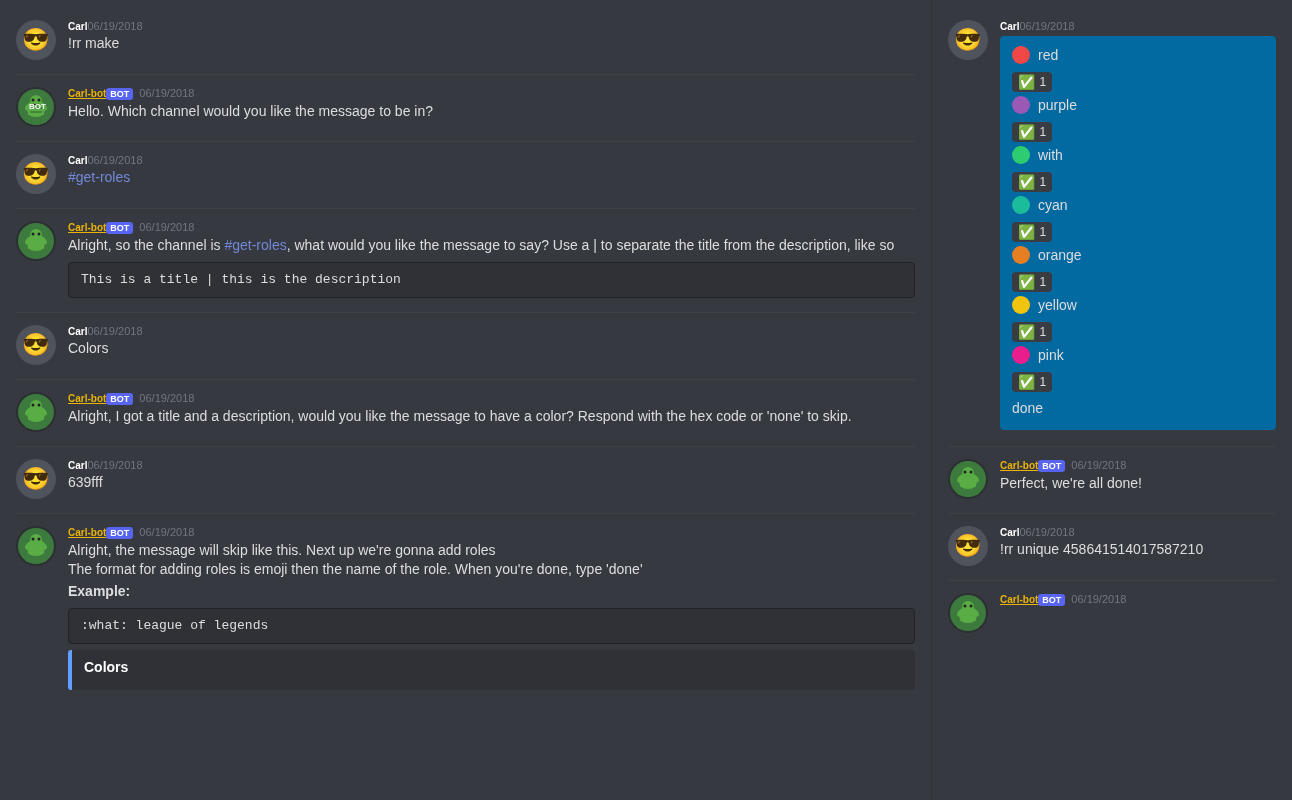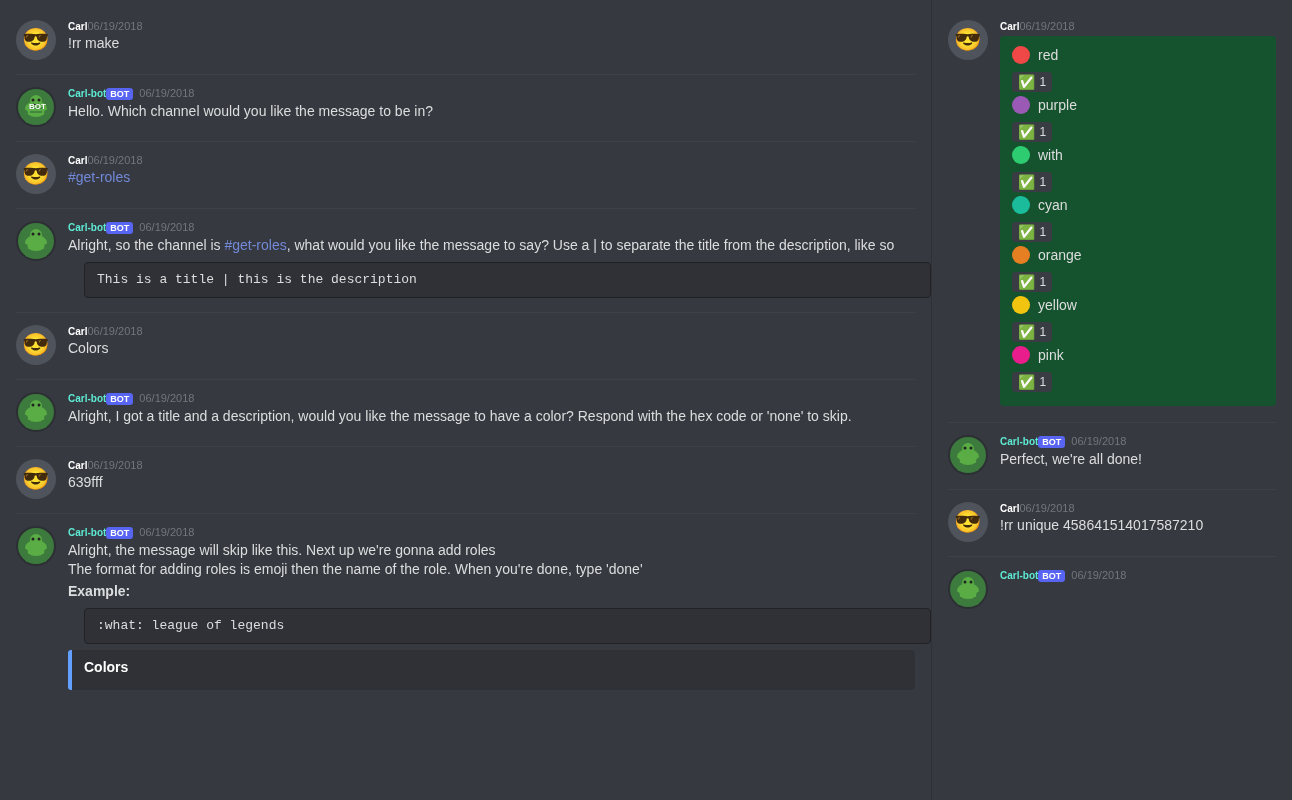--- a/index.html
+++ b/index.html
@@ -66,21 +66,22 @@
       font-weight: 600;
       font-size: 10px;
       color: #fff;
     }
 
     .username-carl {
       color: #fff;
     }
 
     .username-carlbot {
-      color: #5eead4;
+      color: #eab308;
+      text-decoration: underline;
     }
 
     .bot-badge {
       background: #5865f2;
       color: #fff;
       font-size: 9px;
       font-weight: 700;
       padding: 1px 4px;
       border-radius: 3px;
       text-transform: uppercase;
@@ -106,21 +107,20 @@
       background: #2f3136;
       border: 1px solid #202225;
       border-radius: 4px;
       padding: 8px 12px;
       font-family: 'Consolas', 'Courier New', monospace;
       font-size: 13px;
       color: #dcddde;
       margin-top: 6px;
       display: inline-block;
       width: 100%;
-      margin-left: 16px;
     }
 
     .embed-color-bar {
       width: 4px;
       background: #639fff;
       border-radius: 3px 0 0 3px;
       flex-shrink: 0;
       min-height: 40px;
     }
 
@@ -407,21 +407,21 @@
   <div class="message-group" style="margin-bottom:4px;">
     <div class="avatar avatar-carl">
       <span style="font-size:22px;">😎</span>
     </div>
     <div class="message-content">
       <div class="message-header">
         <span class="username username-carl">Carl</span>
         <span class="timestamp">06/19/2018</span>
       </div>
 
-      <div style="background:#14532d; border-radius:4px; padding:10px 12px; margin-top:4px;">
+      <div style="background:#0369a1; border-radius:4px; padding:10px 12px; margin-top:4px;">
 
         <div class="color-item">
           <div class="color-dot" style="background:#f04747;"></div>
           <span class="color-name">red</span>
         </div>
         <div>
           <span class="reaction">
             <span class="reaction-emoji">✅</span>
             <span class="reaction-count">1</span>
           </span>
@@ -486,20 +486,21 @@
           <div class="color-dot" style="background:#e91e8c;"></div>
           <span class="color-name">pink</span>
         </div>
         <div>
           <span class="reaction">
             <span class="reaction-emoji">✅</span>
             <span class="reaction-count">1</span>
           </span>
         </div>
 
+        <div class="done-text">done</div>
       </div>
     </div>
   </div>
 
   <hr class="separator">
 
   <div class="message-group">
     <div class="avatar avatar-carlbot">
       <svg class="turtle-svg" viewBox="0 0 40 40" xmlns="http://www.w3.org/2000/svg">
         <circle cx="20" cy="20" r="18" fill="#3d7a3d"></circle>

